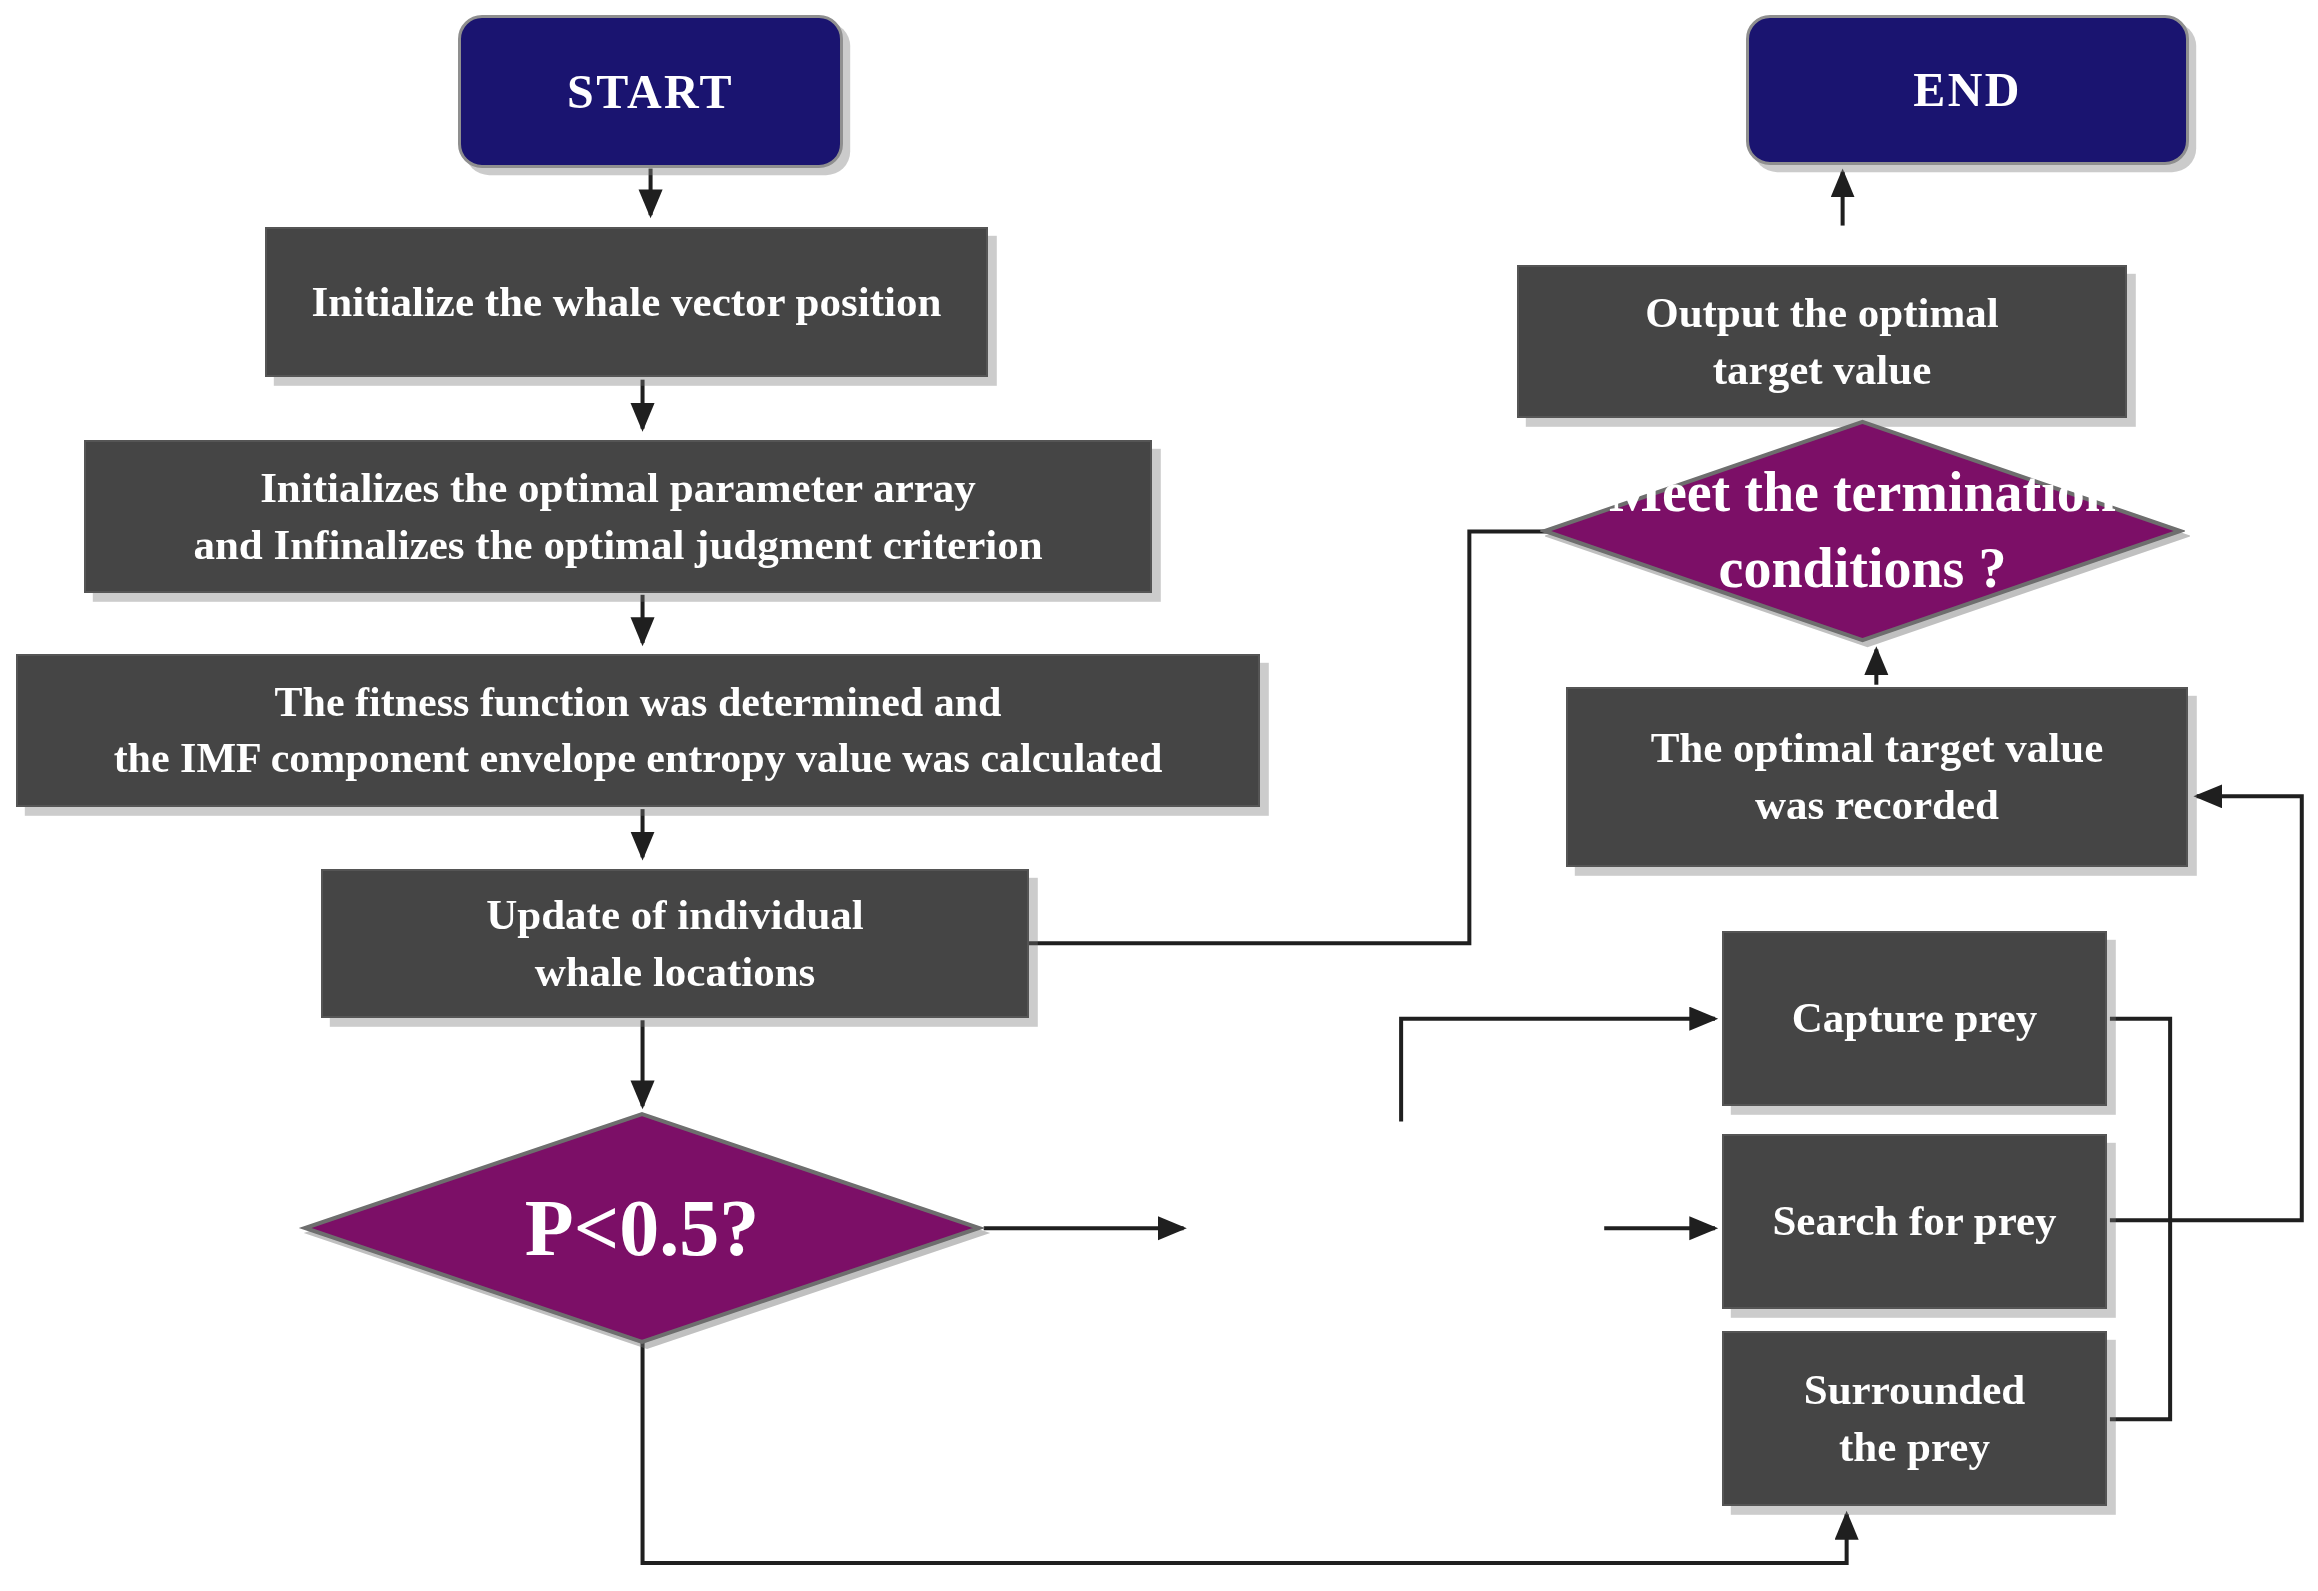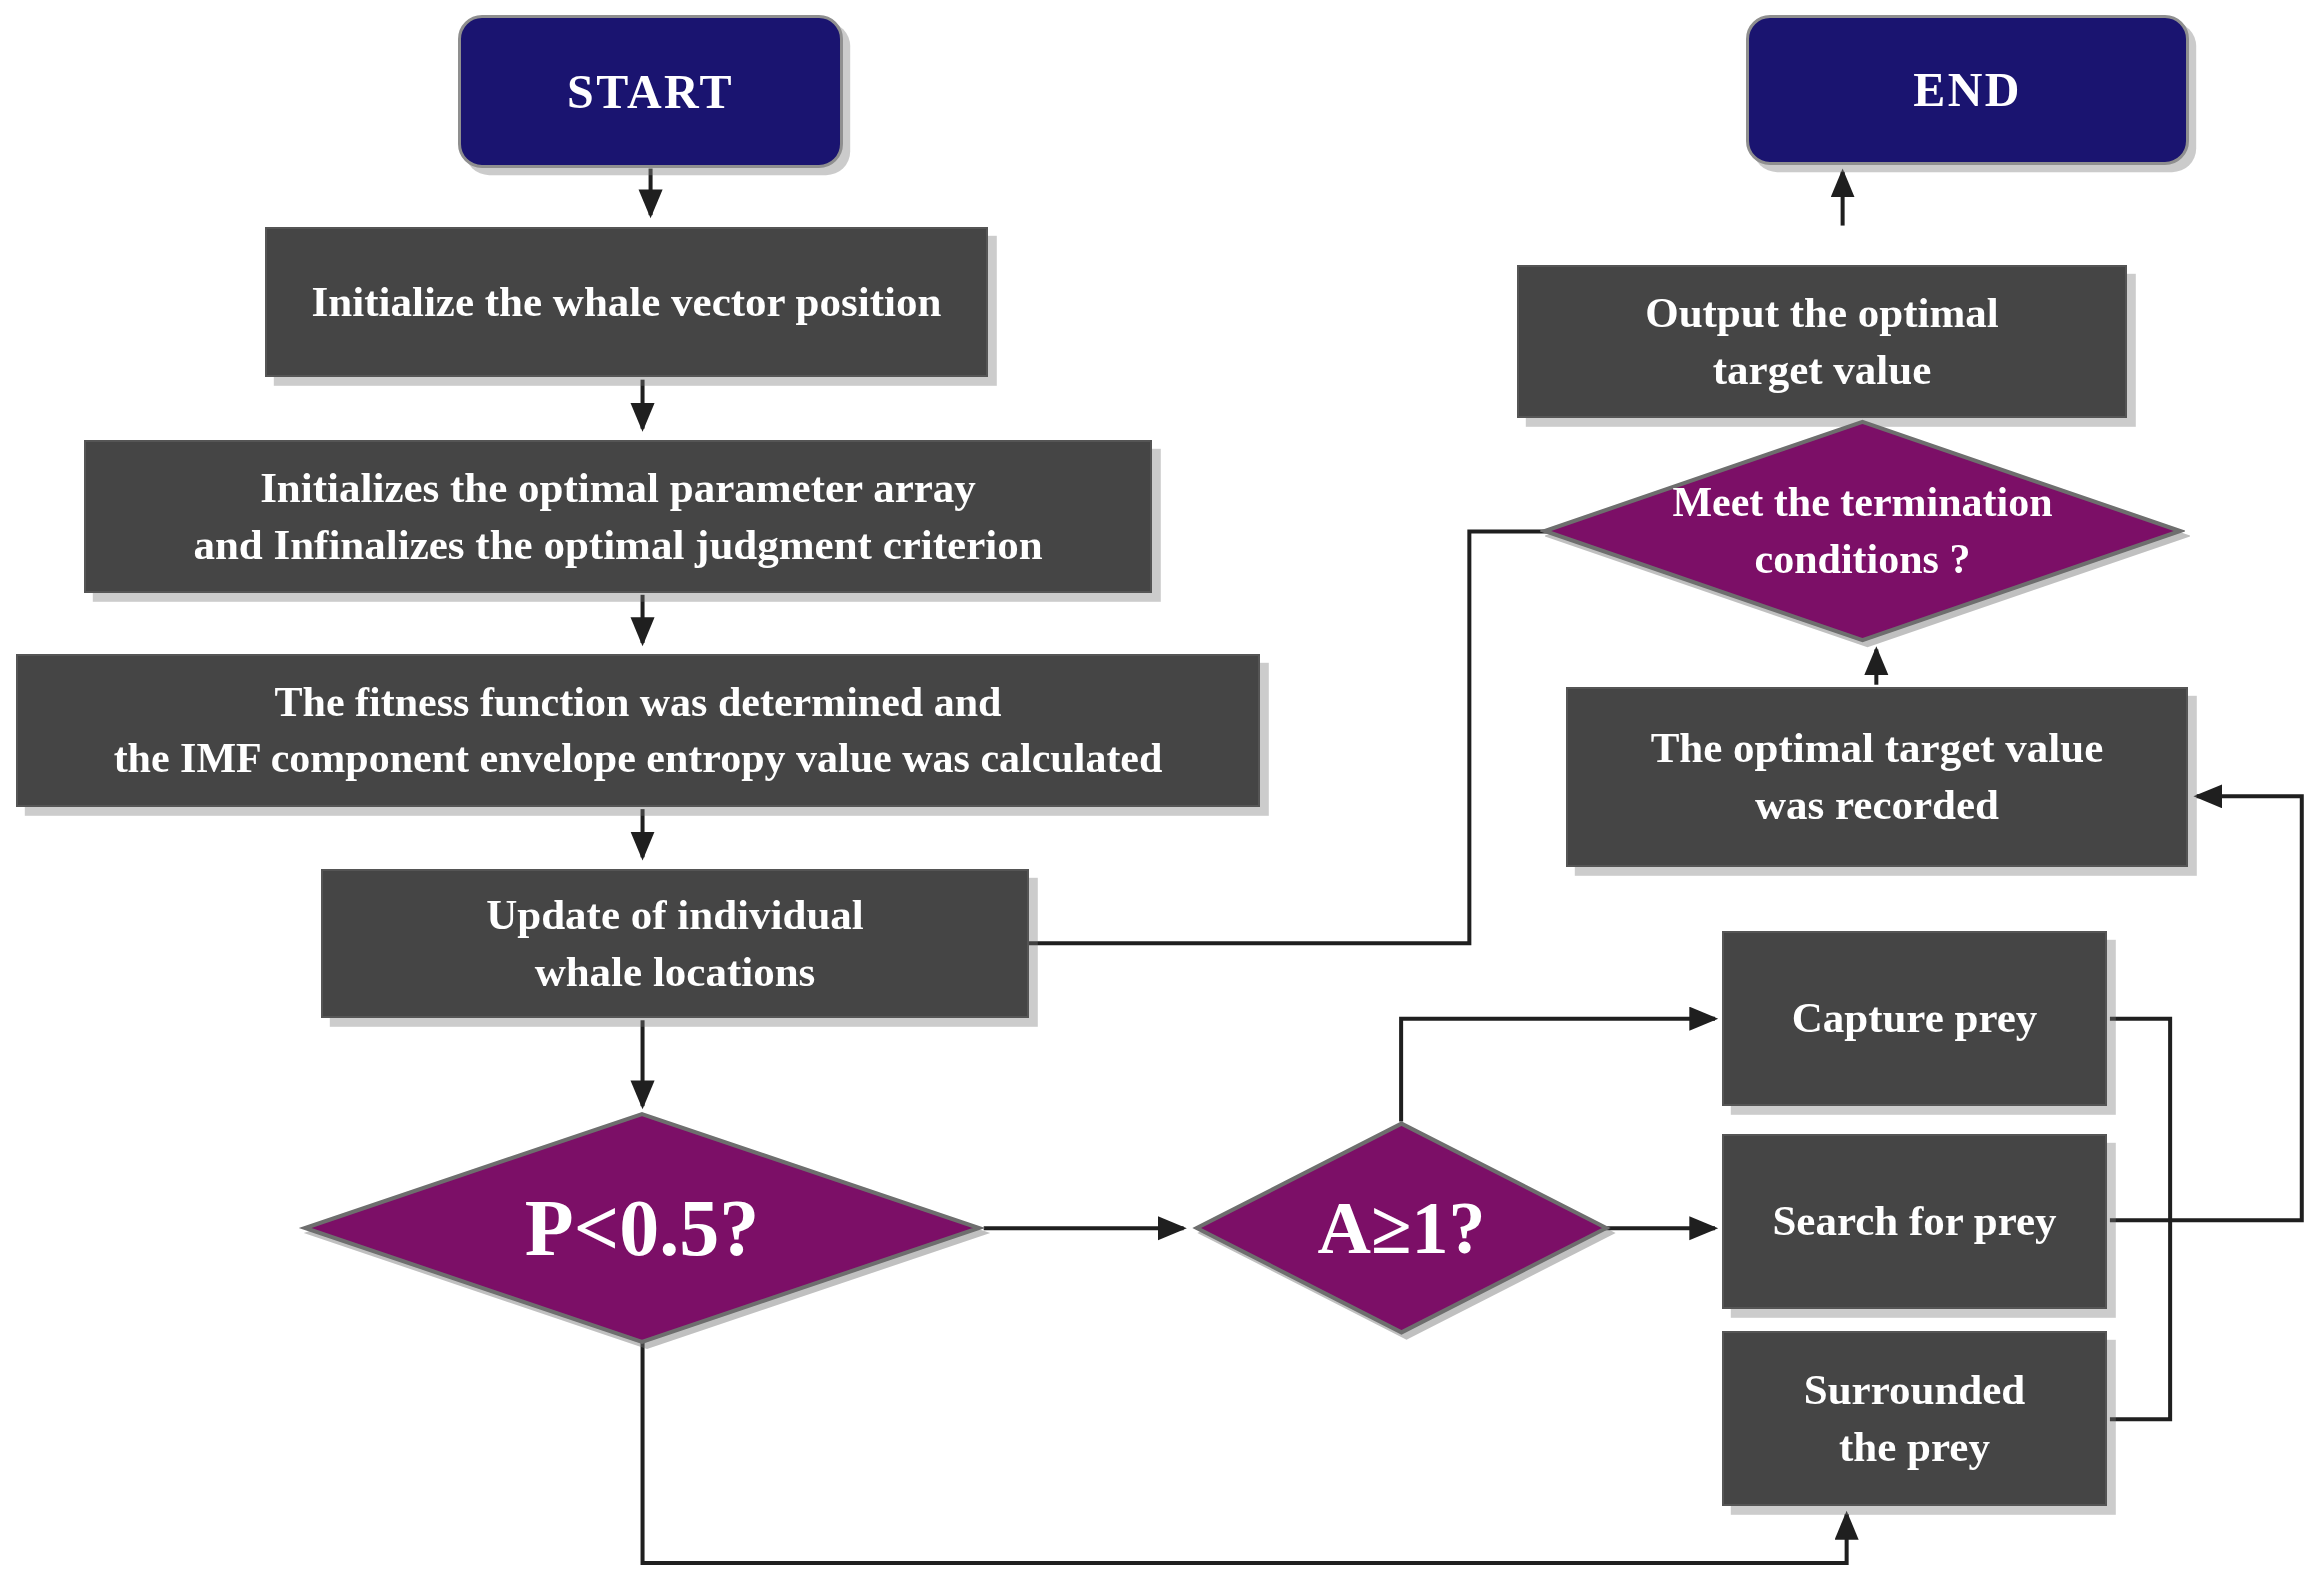--- a/index.html
+++ b/index.html
@@ -37,21 +37,21 @@
   .diamond-wrap{position:absolute;}
   .diamond-wrap svg{display:block;filter:drop-shadow(5.6px 5.6px 0 rgba(115,115,115,0.45));}
   .diamond-label{
     position:absolute;inset:0;
     display:flex;align-items:center;justify-content:center;
     text-align:center;color:#ffffff;
     white-space:pre-line;
   }
   .decision-big{font-size:80px;}
   .decision-mid{font-size:74px;}
-  .decision-small{font-size:42px;line-height:1.35;}
+  .decision-small{font-size:56px;line-height:1.35;}
   #connectors{position:absolute;left:0;top:0;z-index:0;}
   .node,.diamond-wrap{z-index:1;}
 </style>
 </head>
 <body>
 
 <div id="canvas">
 
   <svg id="connectors" width="2319" height="1591" viewBox="0 0 2888 1982">
     <defs>
@@ -128,26 +128,20 @@
 target value</span>
   </div>
 
   <div class="diamond-wrap" style="left:297px;top:1106px;width:690px;height:244px;">
     <svg width="690" height="244" viewBox="0 0 860 304">
       <polygon points="430,10 850,152 430,294 10,152" fill="#7c0f67" stroke="#6e6e6e" stroke-width="5"></polygon>
     </svg>
     <div class="diamond-label decision-big">P&lt;0.5?</div>
   </div>
 
-  <div class="diamond-wrap" style="left:1191px;top:1118px;width:421px;height:220px;">
-    <svg width="421" height="220" viewBox="0 0 524 274">
-      <polygon points="262,7 517,137 262,267 7,137" fill="#7c0f67" stroke="#6e6e6e" stroke-width="5"></polygon>
-    </svg>
-    <div class="diamond-label decision-mid">A≥1?</div>
-  </div>
 
   <div class="diamond-wrap" style="left:1540px;top:417px;width:645px;height:228px;">
     <svg width="645" height="228" viewBox="0 0 804 284">
       <polygon points="402,6 798,142 402,278 6,142" fill="#7c0f67" stroke="#6e6e6e" stroke-width="5"></polygon>
     </svg>
     <div class="diamond-label decision-small">Meet the termination
 conditions ?</div>
   </div>
 
 </div>

